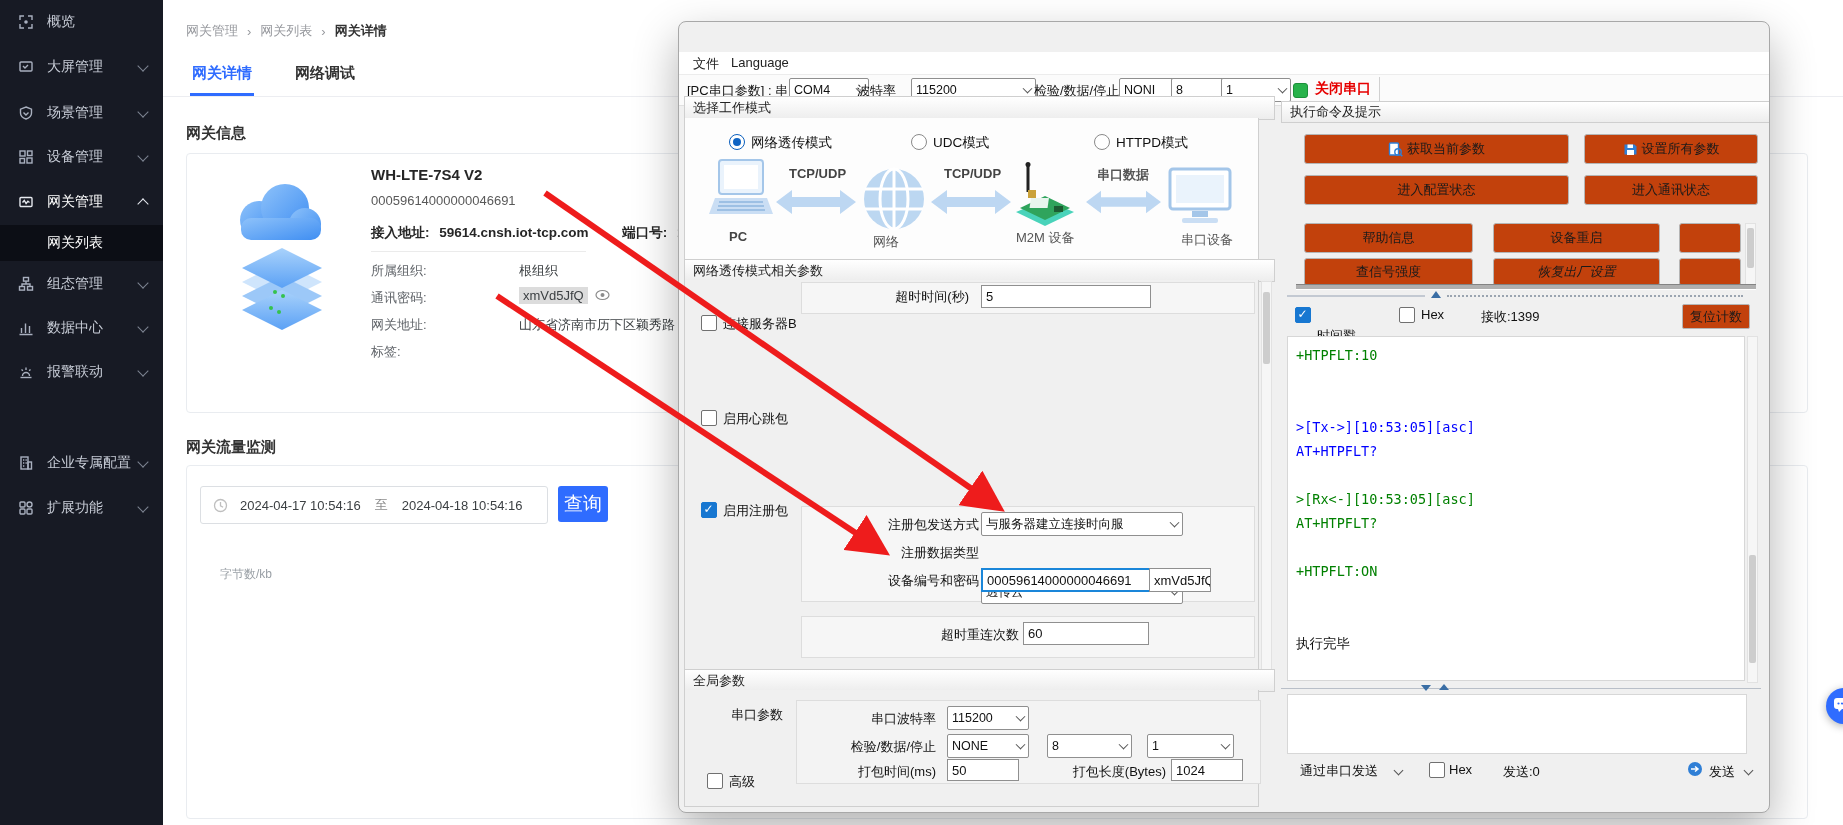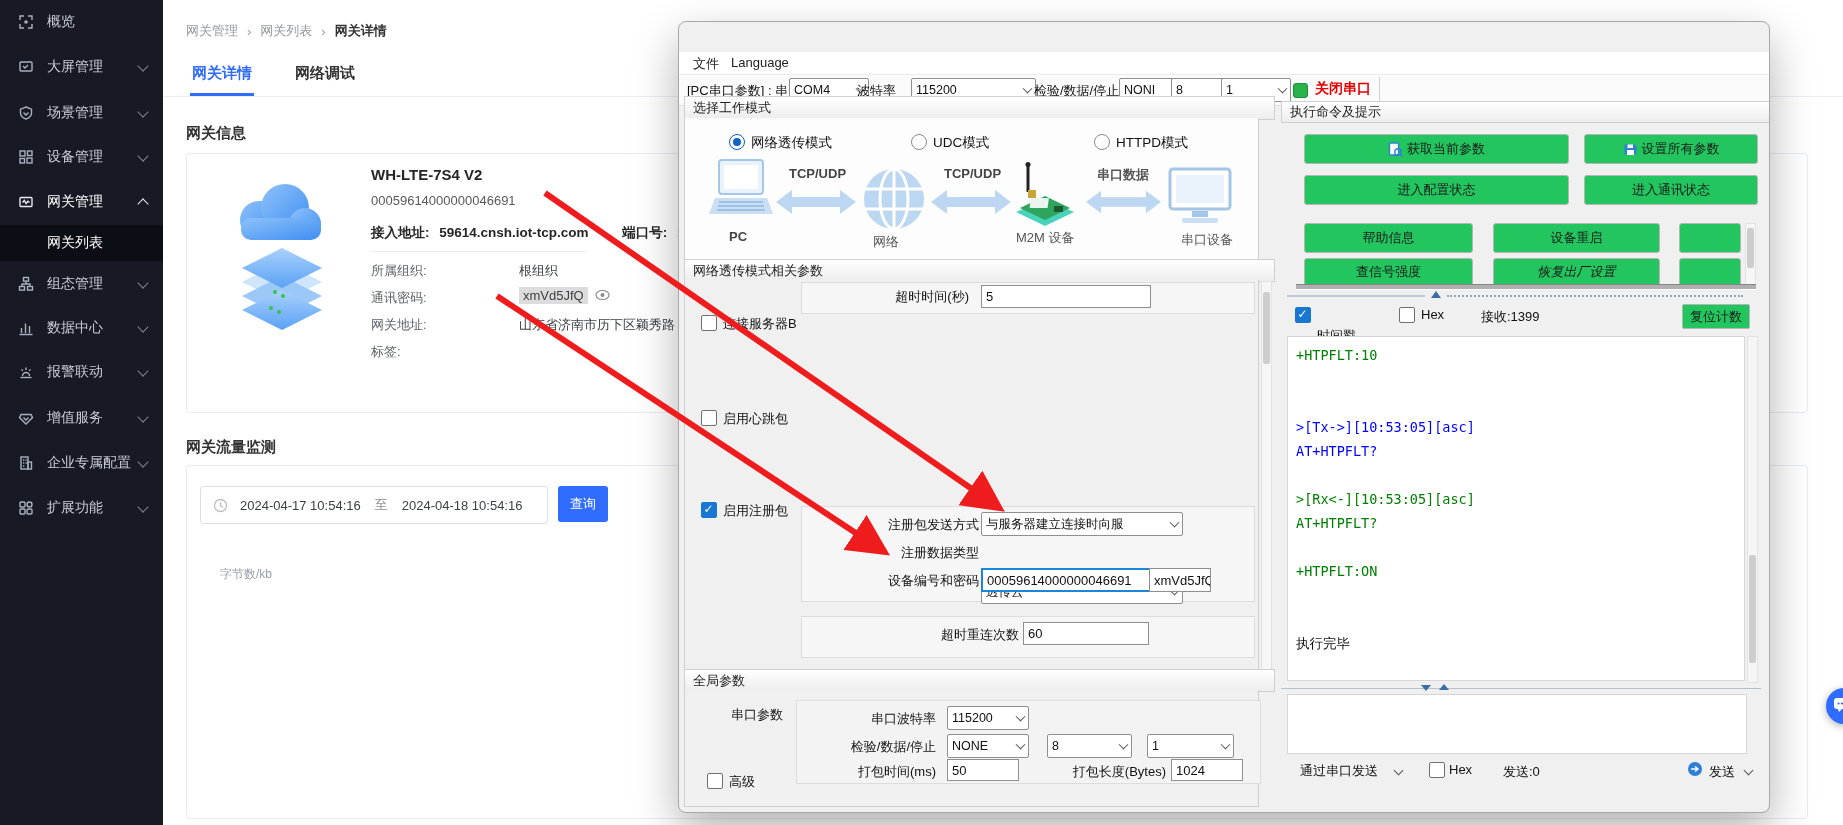--- a/index.html
+++ b/index.html
@@ -17,21 +17,21 @@
   .sd-sub .lb{margin-left:47px;}
   
   .crumb{position:absolute;left:186px;top:22px;font-size:13px;color:#97999e;display:flex;gap:9px;align-items:center;}
   .crumb .cur{color:#333;font-weight:700;}
   .tab{position:absolute;top:64px;font-size:15px;cursor:pointer;}
   .tabline{position:absolute;left:163px;top:96px;width:1680px;height:1px;background:#ecedf1;}
   .card{position:absolute;border:1px solid #e9ecf0;border-radius:4px;background:#fff;}
   .sect{position:absolute;font-size:15px;font-weight:700;color:#333;}
   .flabel{font-size:13px;color:#5f6368;}
   .fval{font-size:13px;color:#3c4043;}
-  .qbtn{position:absolute;left:558px;top:486px;width:50px;height:36px;background:#2f6cff;color:#fff;font-size:13px;border-radius:3px;display:flex;align-items:center;justify-content:center;cursor:pointer;}
+  .qbtn{position:absolute;left:558px;top:486px;width:50px;height:36px;background:#2f6cff;color:#fff;font-size:19px;border-radius:3px;display:flex;align-items:center;justify-content:center;cursor:pointer;}
   .datebox{position:absolute;left:200px;top:486px;width:346px;height:36px;border:1px solid #dcdfe3;border-radius:3px;display:flex;align-items:center;font-size:13px;color:#3c4043;cursor:pointer;background:#fff;}
   .chatfab{position:absolute;left:1826px;top:688px;width:36px;height:36px;border-radius:50%;background:#2f6cff;z-index:30;box-shadow:0 2px 8px rgba(0,0,0,.3);}
   
   .win{position:absolute;left:678px;top:21px;width:1090px;height:790px;background:#f0f0f0;border:1px solid #a8a8a8;border-radius:8px;box-shadow:0 18px 45px rgba(0,0,0,.30);z-index:10;overflow:hidden;}
   .titlebar{position:absolute;left:0;top:0;width:100%;height:30px;background:#ffffff;display:flex;align-items:center;}
   .menubar{position:absolute;left:0;top:30px;width:100%;height:22px;background:#ffffff;font-size:13px;color:#222;}
   .toolbar{position:absolute;left:0;top:52px;width:100%;height:30px;background:#fbfbfb;border-top:1px solid #ececec;border-bottom:1px solid #e0e0e0;}
   .tlab{position:absolute;font-size:13px;color:#111;white-space:nowrap;}
   .combo{position:absolute;background:#fff;border:1px solid #8f8f8f;border-radius:2px;font-size:12.5px;color:#111;display:flex;align-items:center;padding:0 14px 0 4px;white-space:nowrap;overflow:hidden;cursor:pointer;}
   .combo .ar{position:absolute;right:4px;top:50%;width:6px;height:6px;border-right:1.3px solid #555;border-bottom:1.3px solid #555;transform:translateY(-70%) rotate(45deg);}
@@ -40,21 +40,21 @@
   .gbody{position:absolute;border:1px solid #cfcfcf;border-top:none;}
   .ibox{position:absolute;background:#f6f6f6;border:1px solid #dddddd;}
   .pl{position:absolute;font-size:13px;color:#111;text-align:right;white-space:nowrap;}
   .cbx{position:absolute;width:14px;height:14px;background:#fff;border:1px solid #707070;border-radius:2px;cursor:pointer;}
   .cbx.on{background:#1777d1;border-color:#1777d1;}
   .cbx.on::after{content:"✓";position:absolute;left:1.5px;top:-1px;color:#fff;font-size:12px;}
   .clab{position:absolute;font-size:13px;color:#111;white-space:nowrap;}
   .rdo{position:absolute;width:14px;height:14px;border:1px solid #8a8a8a;border-radius:50%;background:#fff;cursor:pointer;}
   .rdo.on{border:1px solid #0b5fbd;}
   .rdo.on::after{content:"";position:absolute;inset:3px;background:#0f64c4;border-radius:50%;}
-  .wbtn{position:absolute;background:#22c55e;border:1px solid #b5b5b5;border-radius:3px;font-size:13px;color:#1a1a1a;display:flex;align-items:center;justify-content:center;overflow:hidden;cursor:pointer;white-space:nowrap;gap:4px;}
+  .wbtn{position:absolute;background:#c2410c;border:1px solid #b5b5b5;border-radius:3px;font-size:13px;color:#1a1a1a;display:flex;align-items:center;justify-content:center;overflow:hidden;cursor:pointer;white-space:nowrap;gap:4px;}
   .sbar{position:absolute;background:#f6f6f6;border:1px solid #e2e2e2;}
   .sthumb{position:absolute;background:#cdcdcd;border-radius:2px;}
   .logwrap{position:absolute;left:608px;top:314px;width:458px;height:345px;background:#fff;border:1px solid #d7d7d7;overflow:hidden;font-family:"DejaVu Sans Mono",monospace;font-size:13.5px;padding:6px 0 0 8px;box-sizing:border-box;}
   .logln{line-height:24px;white-space:pre;}
   .c-green{color:#008000;} .c-blue{color:#0000ff;} .c-black{color:#111;}
   .diag-lb{position:absolute;font-size:13px;color:#555;white-space:nowrap;}
   .diag-pro{position:absolute;font-size:13px;font-weight:700;color:#444;white-space:nowrap;}
   .wc{width:45px;height:30px;display:flex;align-items:center;justify-content:center;color:#444;font-size:13px;cursor:pointer;}
 </style>
 </head>
@@ -124,28 +124,20 @@
       <span class="lb">数据中心</span>
       <span class="caret down"></span>
     </div>
     <div class="sd-item" style="top:352px">
       <svg class="ic" viewBox="0 0 16 16" fill="none" stroke="#a9b0bf" stroke-width="1.4">
           <path d="M4.5 12a3.5 3.5 0 017 0"></path>
           <path d="M2.5 13.5h11"></path>
           <path d="M8 3.5V6M3.5 5.5l1.4 1.2M12.5 5.5l-1.4 1.2"></path>
         </svg>
       <span class="lb">报警联动</span>
-      <span class="caret down"></span>
-    </div>
-    <div class="sd-item" style="top:398px">
-      <svg class="ic" viewBox="0 0 16 16" fill="none" stroke="#a9b0bf" stroke-width="1.4">
-          <path d="M3 4.5h10l1.5 3L8 14 1.5 7.5z"></path>
-          <path d="M5.5 7.5L8 10l2.5-2.5"></path>
-        </svg>
-      <span class="lb">增值服务</span>
       <span class="caret down"></span>
     </div>
     <div class="sd-item" style="top:443px">
       <svg class="ic" viewBox="0 0 16 16" fill="none" stroke="#a9b0bf" stroke-width="1.4">
           <rect x="3" y="2" width="7" height="12"></rect>
           <rect x="10" y="7" width="3.5" height="7"></rect>
           <path d="M5 5h1.3M7.5 5h1.3M5 8h1.3M7.5 8h1.3M5 11h1.3"></path>
         </svg>
       <span class="lb">企业专属配置</span>
       <span class="caret down"></span>

